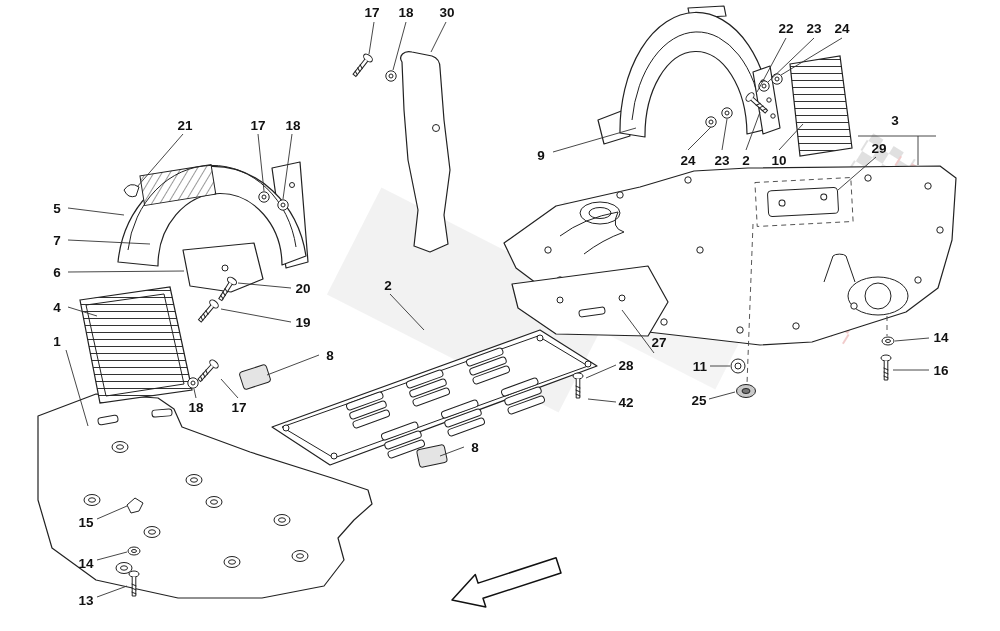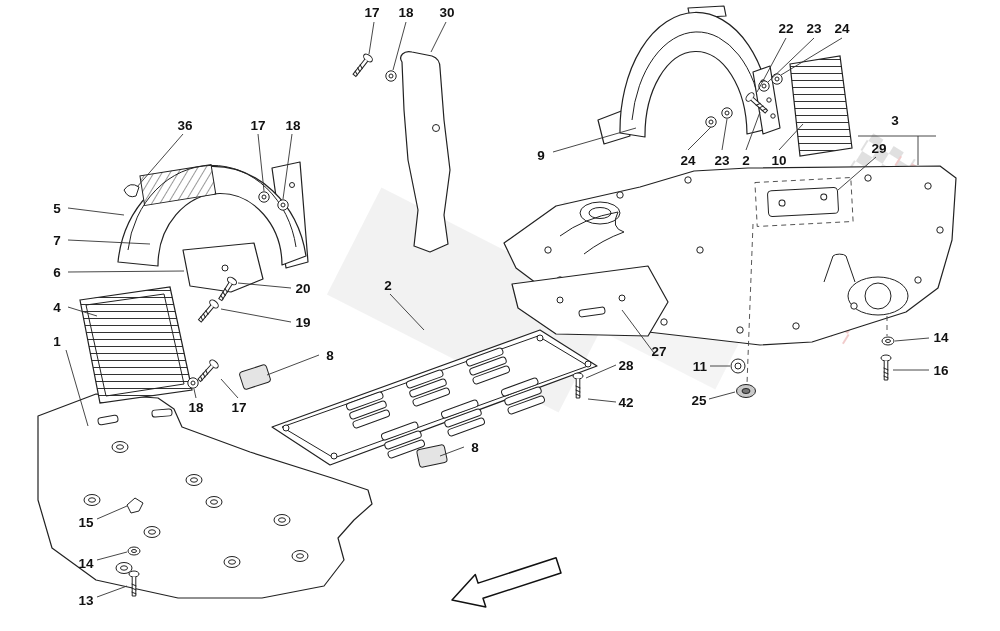--- a/index.html
+++ b/index.html
@@ -311,39 +311,39 @@
 
 
   <div id="callouts">
       <div class="callout" style="left: 372px; top: 12px;">17</div>
       <div class="callout" style="left: 406px; top: 12px;">18</div>
       <div class="callout" style="left: 447px; top: 12px;">30</div>
       <div class="callout" style="left: 786px; top: 28px; text-align: center;">22</div>
       <div class="callout" style="left: 814px; top: 28px;">23</div>
       <div class="callout" style="left: 842px; top: 28px;">24</div>
       <div class="callout" style="left: 895px; top: 120px;">3</div>
-      <div class="callout" style="left: 185px; top: 125px;">36</div>
+      <div class="callout" style="left: 185px; top: 125px;">21</div>
       <div class="callout" style="left: 258px; top: 125px;">17</div>
       <div class="callout" style="left: 293px; top: 125px;">18</div>
       <div class="callout" style="left: 879px; top: 148px;">29</div>
       <div class="callout" style="left: 541px; top: 155px;">9</div>
       <div class="callout" style="left: 688px; top: 160px;">24</div>
       <div class="callout" style="left: 722px; top: 160px;">23</div>
       <div class="callout" style="left: 746px; top: 160px;">2</div>
       <div class="callout" style="left: 779px; top: 160px;">10</div>
       <div class="callout" style="left: 57px; top: 208px;">5</div>
       <div class="callout" style="left: 57px; top: 240px;">7</div>
       <div class="callout" style="left: 57px; top: 272px;">6</div>
       <div class="callout" style="left: 303px; top: 288px;">20</div>
       <div class="callout" style="left: 388px; top: 285px;">2</div>
       <div class="callout" style="left: 57px; top: 307px;">4</div>
       <div class="callout" style="left: 303px; top: 322px;">19</div>
       <div class="callout" style="left: 57px; top: 341px;">1</div>
       <div class="callout" style="left: 330px; top: 355px;">8</div>
-      <div class="callout" style="left: 659px; top: 351px;">27</div>
+      <div class="callout" style="left: 659px; top: 342px;">27</div>
       <div class="callout" style="left: 626px; top: 365px;">28</div>
       <div class="callout" style="left: 700px; top: 366px;">11</div>
       <div class="callout" style="left: 941px; top: 337px;">14</div>
       <div class="callout" style="left: 941px; top: 370px;">16</div>
       <div class="callout" style="left: 626px; top: 402px;">42</div>
       <div class="callout" style="left: 699px; top: 400px;">25</div>
       <div class="callout" style="left: 196px; top: 407px;">18</div>
       <div class="callout" style="left: 239px; top: 407px;">17</div>
       <div class="callout" style="left: 475px; top: 447px;">8</div>
       <div class="callout" style="left: 86px; top: 522px;">15</div>

